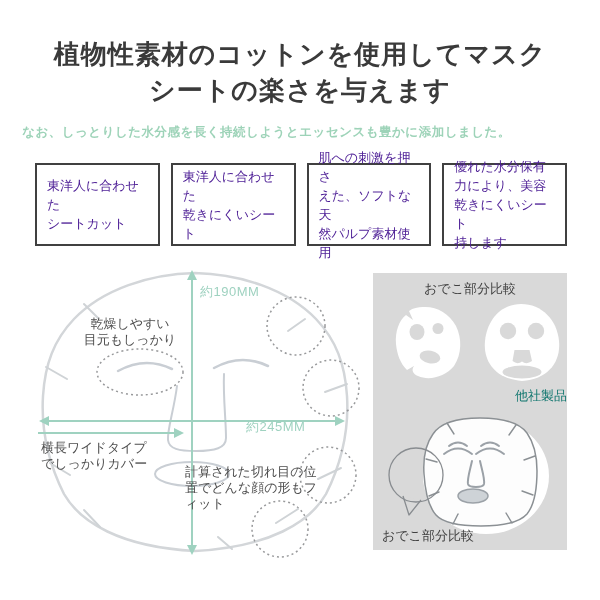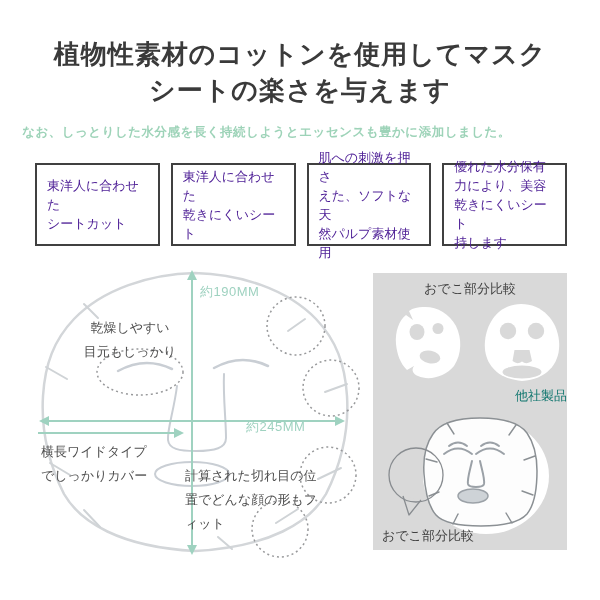--- a/index.html
+++ b/index.html
@@ -30,21 +30,21 @@
   .feature-box {
     flex:1 1 0; border:2px solid #404040; background:#fff;
     display:flex; align-items:center; padding:8px 10px;
     font-size:13px; line-height:19px; color:#4c1d95;
   }
 
   
   .diagram { position:absolute; left:0; top:258px; width:370px; height:342px;padding-left:28px; }
   .diagram svg { position:absolute; left:0; top:0; }
   .dim-label { position:absolute; font-size:13px; color:#9fd2c0; letter-spacing:0.5px; }
-  .note { position:absolute; font-size:13px; line-height:24px; color:#4e4e4e; }
+  .note { position:absolute; font-size:13px; line-height:16px; color:#4e4e4e; }
 
   
   .panel {
     position:absolute; left:373px; top:273px; width:194px; height:277px;
     background:#d9d9d9;
   }
   .panel svg { position:absolute; left:0; top:0; }
   .panel-title { position:absolute; top:7px; left:0; width:100%; text-align:center;
     font-size:13px; color:#414141; }
   .panel-mid-label { position:absolute; top:114px; left:0; width:100%; text-align:right;

